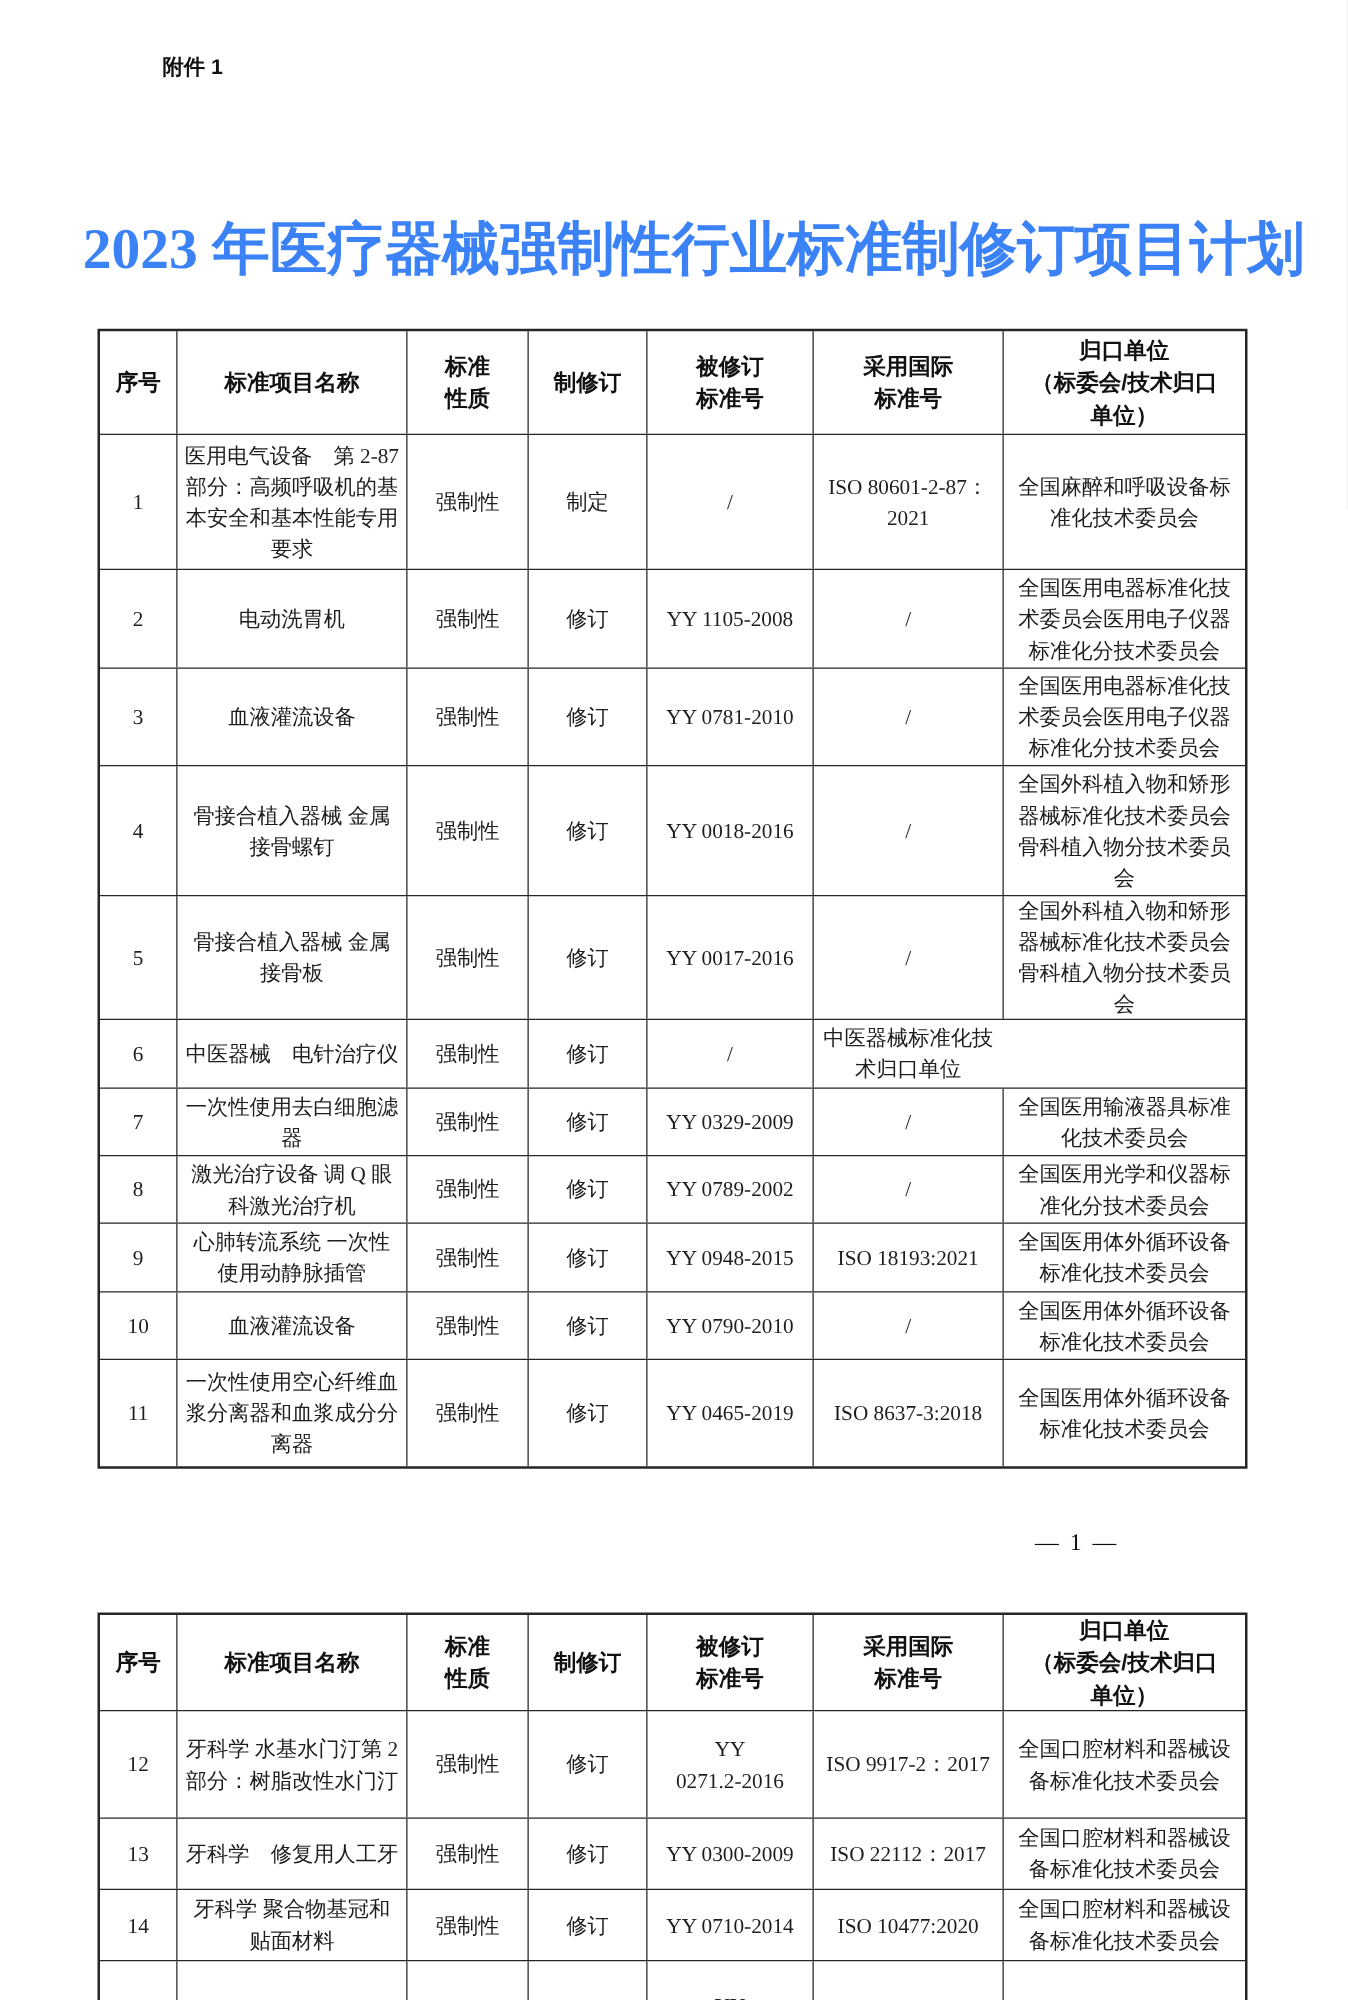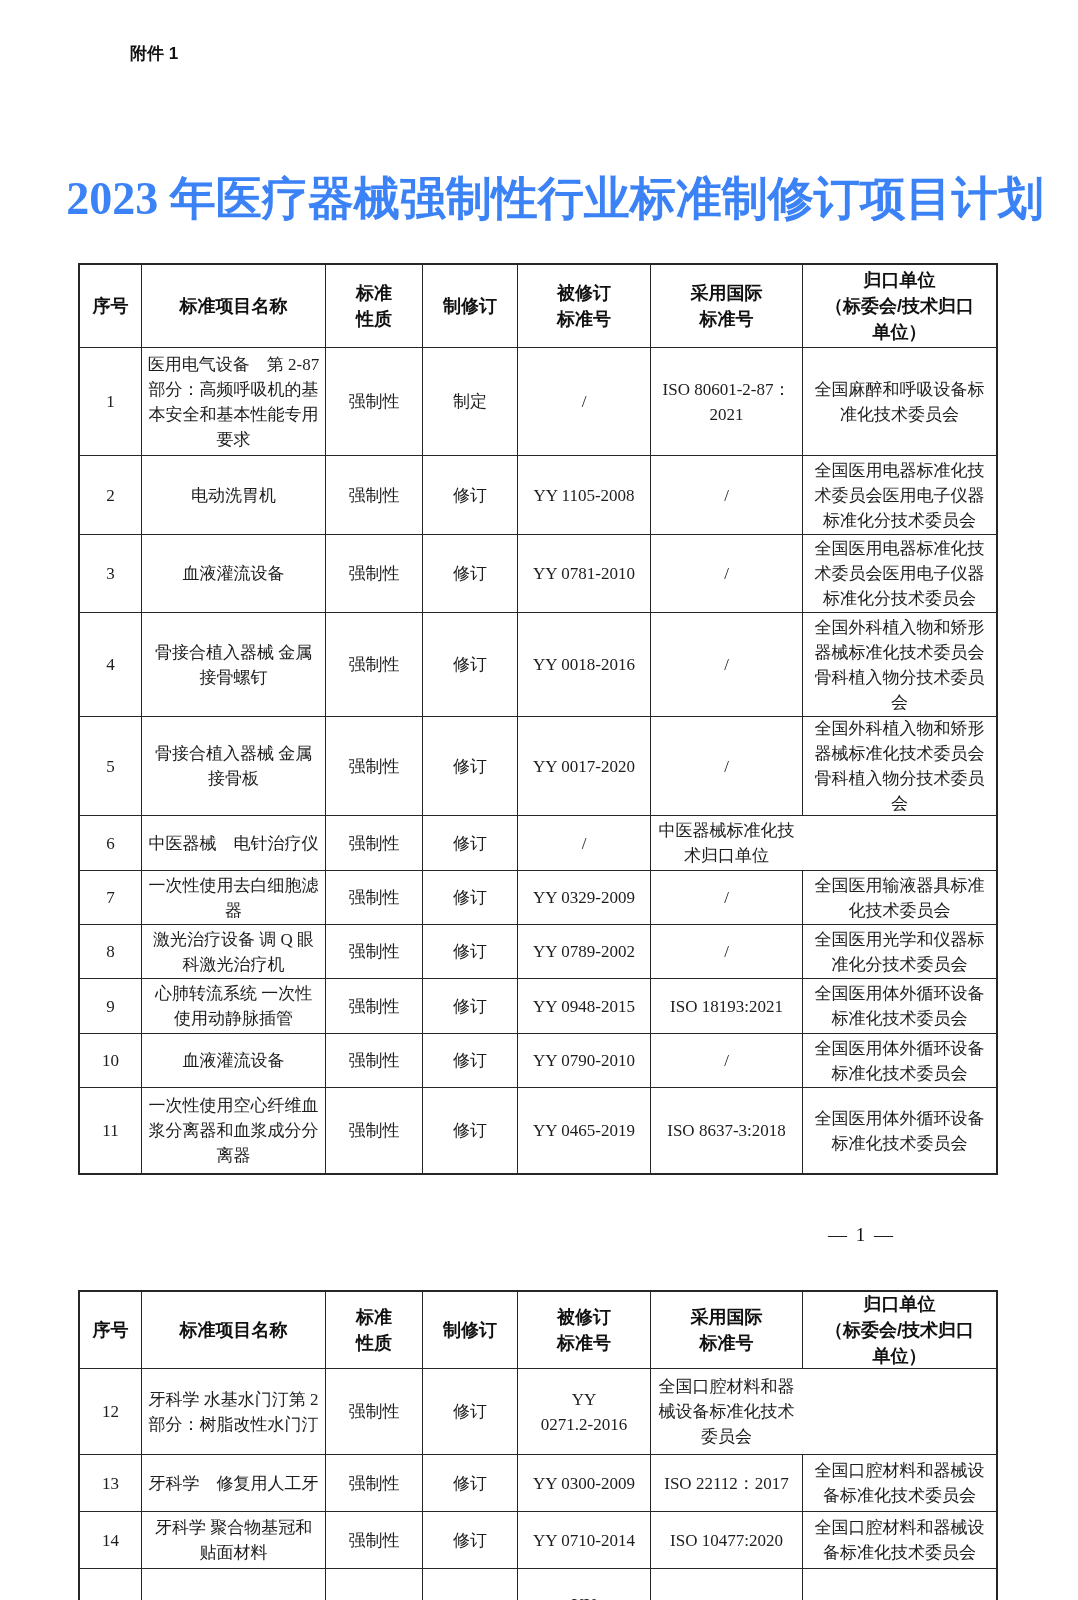--- a/index.html
+++ b/index.html
@@ -110,21 +110,21 @@
       <div class="td">修订</div>
       <div class="td">YY 0018-2016</div>
       <div class="td">/</div>
       <div class="td">全国外科植入物和矫形器械标准化技术委员会骨科植入物分技术委员会</div>
     </div>
     <div class="tr" style="height:98px">
       <div class="td">5</div>
       <div class="td">骨接合植入器械 金属接骨板</div>
       <div class="td">强制性</div>
       <div class="td">修订</div>
-      <div class="td">YY 0017-2020</div>
+      <div class="td">YY 0017-2016</div>
       <div class="td">/</div>
       <div class="td">全国外科植入物和矫形器械标准化技术委员会骨科植入物分技术委员会</div>
     </div>
     <div class="tr" style="height:54px">
       <div class="td">6</div>
       <div class="td">中医器械　电针治疗仪</div>
       <div class="td">强制性</div>
       <div class="td">修订</div>
       <div class="td">/</div>
       <div class="td">中医器械标准化技术归口单位</div>
@@ -193,20 +193,21 @@
 （标委会/技术归口
 单位）</div>
     </div>
     <div class="tr" style="height:85px">
       <div class="td">12</div>
       <div class="td">牙科学 水基水门汀第 2 部分：树脂改性水门汀</div>
       <div class="td">强制性</div>
       <div class="td">修订</div>
       <div class="td">YY
 0271.2-2016</div>
+      <div class="td">ISO 9917-2：2017</div>
       <div class="td">全国口腔材料和器械设备标准化技术委员会</div>
     </div>
     <div class="tr" style="height:56px">
       <div class="td">13</div>
       <div class="td">牙科学　修复用人工牙</div>
       <div class="td">强制性</div>
       <div class="td">修订</div>
       <div class="td">YY 0300-2009</div>
       <div class="td">ISO 22112：2017</div>
       <div class="td">全国口腔材料和器械设备标准化技术委员会</div>

